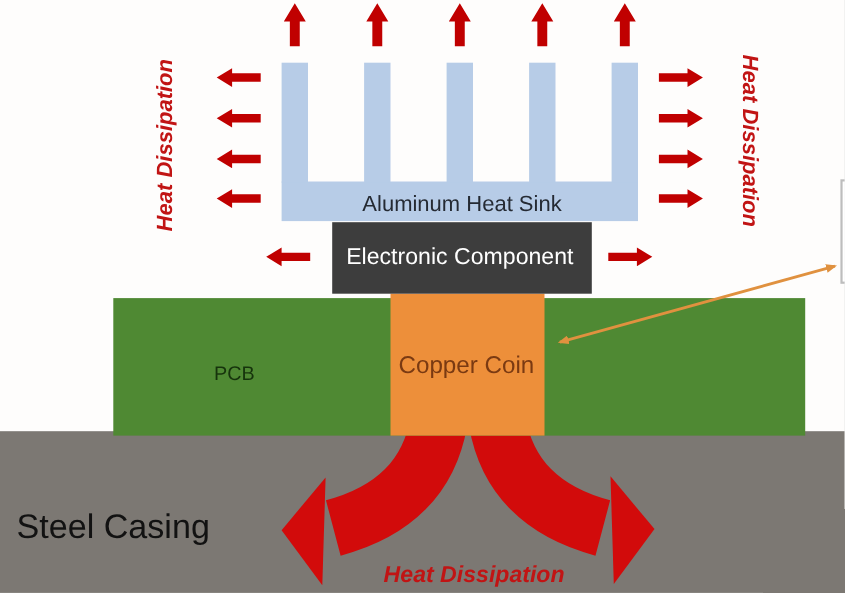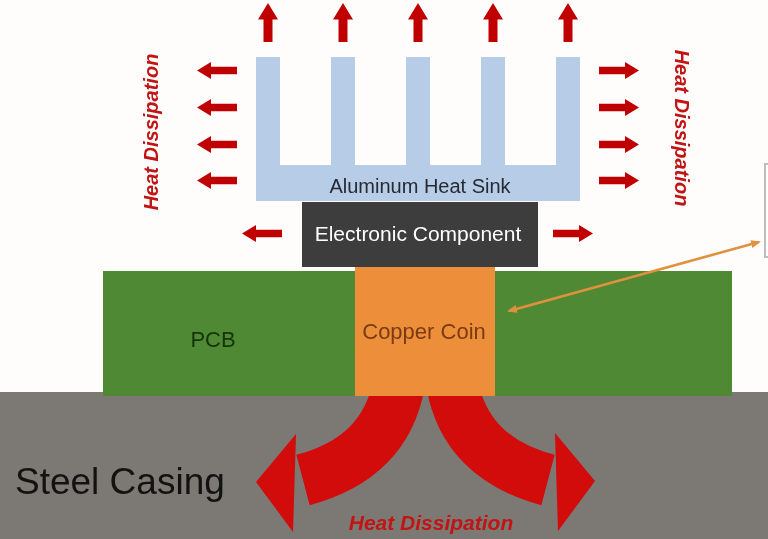--- a/index.html
+++ b/index.html
@@ -18,23 +18,23 @@
   .sink-base{left:256px;top:165px;width:324px;height:36px;background:var(--heat-sink-blue);}
   .fin{top:57px;width:24px;height:109px;background:var(--heat-sink-blue);}
   .fin1{left:256px;} .fin2{left:331px;} .fin3{left:406px;} .fin4{left:481px;} .fin5{left:556px;}
   .cropped-box{left:764px;top:163px;width:14px;height:95px;background:#fff;border:2px solid #bdbdbd;}
   
   svg.layer{position:absolute;left:0;top:0;width:768px;height:539px;pointer-events:none;}
   
   .lbl{position:absolute;white-space:nowrap;transform:translate(-50%,-50%);}
   .lbl-sink{left:420px;top:186px;font-size:20px;color:var(--heat-sink-text);}
   .lbl-ec{left:418px;top:234px;font-size:21px;color:var(--component-text);}
-  .lbl-pcb{left:213px;top:340px;font-size:22px;color:var(--pcb-text);}
+  .lbl-pcb{left:213px;top:340px;font-size:18px;color:var(--pcb-text);}
   .lbl-coin{left:424px;top:332px;font-size:22px;color:var(--coin-text);}
-  .lbl-casing{left:15px;top:461px;transform:none;font-size:37px;color:var(--casing-text);}
+  .lbl-casing{left:15px;top:461px;transform:none;font-size:31px;color:var(--casing-text);}
   .hd{font-style:italic;font-weight:600;color:var(--label-red);}
   .hd-left{left:151px;top:132px;font-size:20px;transform:translate(-50%,-50%) rotate(-90deg);}
   .hd-right{left:681px;top:128px;font-size:20px;transform:translate(-50%,-50%) rotate(90deg);}
   .hd-bottom{left:431px;top:523px;font-size:21px;}
 </style>
 </head>
 <body>
 
 <div class="stage">
 

